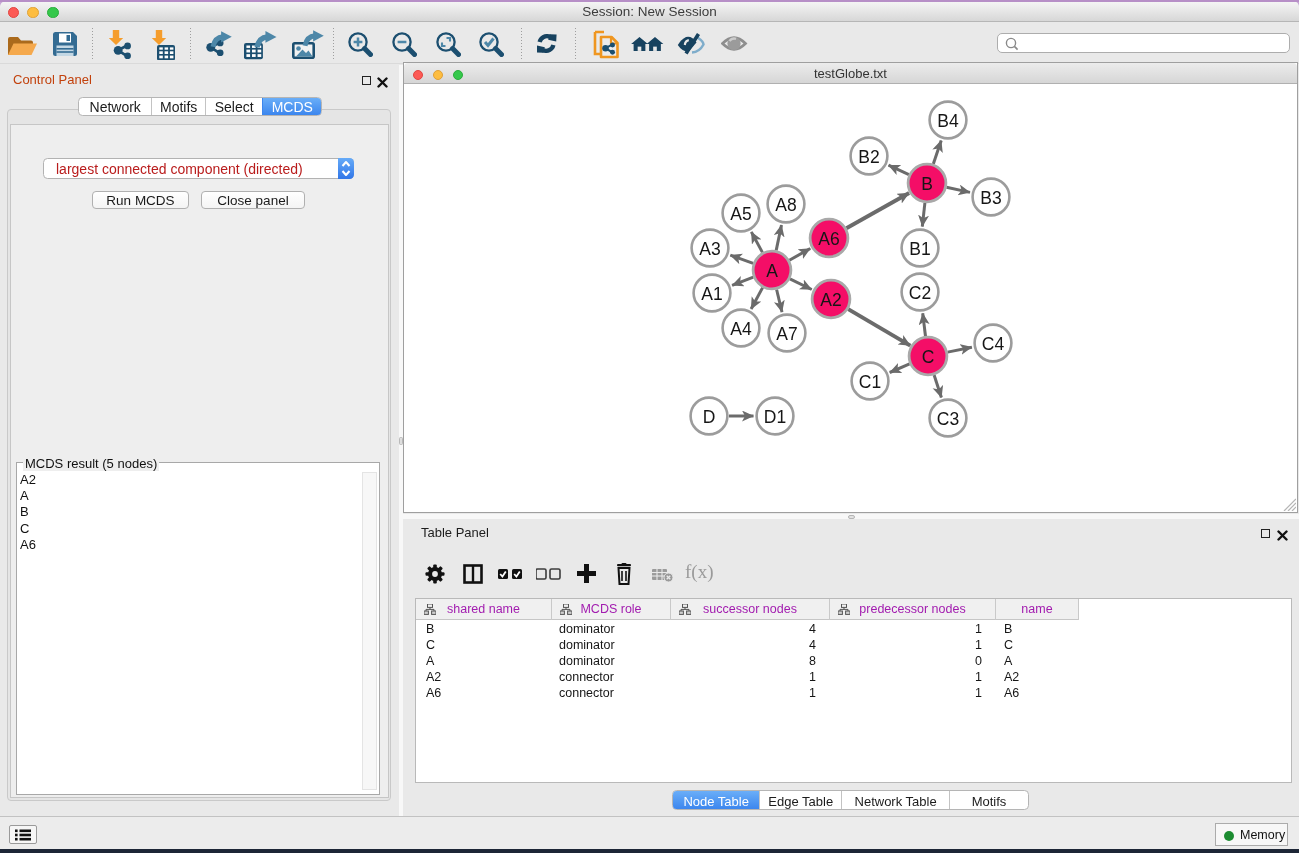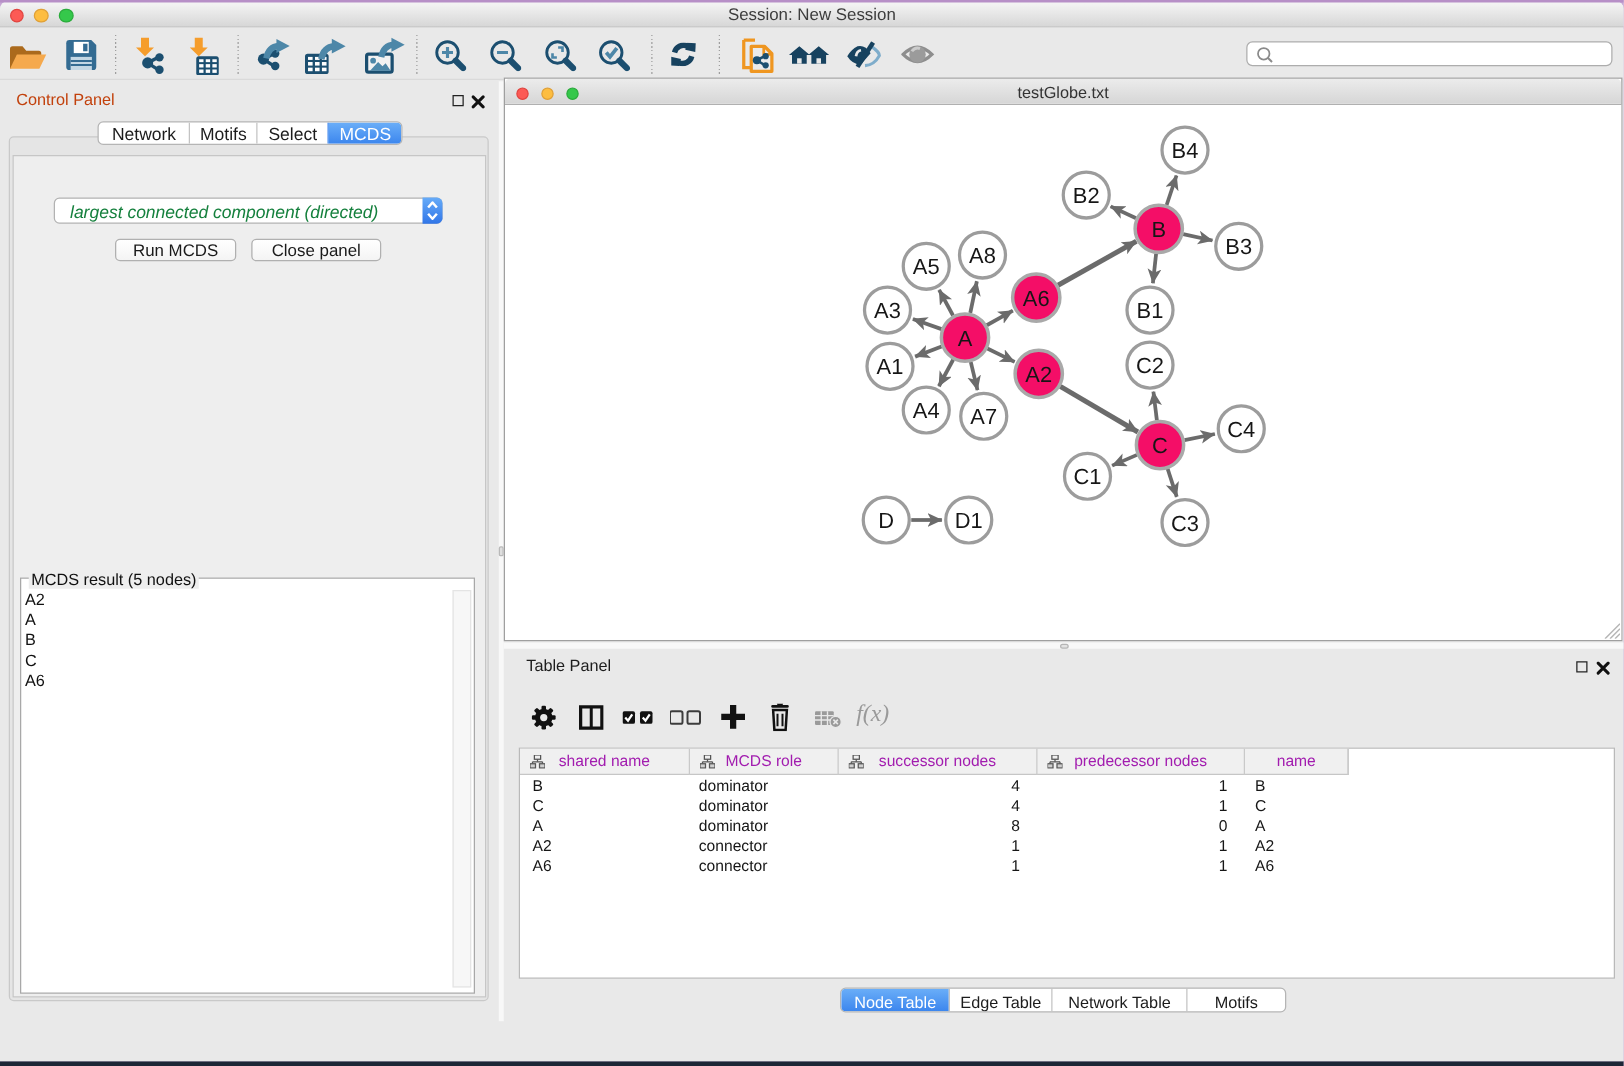--- a/index.html
+++ b/index.html
@@ -37,21 +37,21 @@
 .seg div.sel { background:linear-gradient(#6aaef8,#3c86ee); color:#fff; border-left-color:#3c86ee; }
 #cp-tabs { left:78px; top:96px; width:244px; height:18.5px; }
 #cp-tabs .s1{width:73px} #cp-tabs .s2{width:54px} #cp-tabs .s3{width:58px} #cp-tabs .s4{width:59px}
 #cp-outer { position:absolute; left:7px; top:108px; width:384px; height:692px;
   background:#e5e5e5; border:1px solid #c9c9c9; border-radius:4px; }
 #cp-inner { position:absolute; left:10px; top:123px; width:379px; height:674px;
   background:#eeeeee; border:1px solid #c6c6c6; }
 #cp-label { position:absolute; left:0px; top:136px; width:399px; text-align:center; font-size:14px; color:#111; }
 #cp-combo { position:absolute; left:43px; top:157px; width:311px; height:21px; background:#fff;
   border:1px solid #b2b2b2; border-radius:4.5px; }
-#cp-combo .txt { position:absolute; left:12px; top:2px; font-size:14px; color:#15803d;font-style:italic; }
+#cp-combo .txt { position:absolute; left:12px; top:2px; font-size:14px; color:#b91c1c; }
 #cp-combo .spin { position:absolute; right:-1px; top:-1px; width:16px; height:21px;
   background:linear-gradient(#66abf8,#3176e8); border-radius:0 4.5px 4.5px 0; }
 .btn { position:absolute; background:linear-gradient(#ffffff,#f4f4f4); border:1px solid #b0b0b0;
   border-radius:4px; font-size:13.5px; color:#1a1a1a; text-align:center; padding-top:1px; }
 #btn-run { left:92px; top:190px; width:97px; height:18px; }
 #btn-close { left:201px; top:190px; width:104px; height:18px; }
 #cp-field { position:absolute; left:16px; top:461px; width:364px; height:333px;
   border:1px solid #a8a8a8; background:#fff; }
 #cp-legend { position:absolute; left:23px; top:454.5px; font-size:13px; color:#111; background:#eee; padding:0 2px; }
 #cp-list { position:absolute; left:20px; top:471px; font-size:13px; color:#111; line-height:16.2px; }
@@ -399,21 +399,21 @@
     </svg>
   <svg class="abs" style="left:652px;top:565px" width="22" height="17" viewBox="0 0 22 17">
       <rect x="0" y="3" width="15" height="11" rx="1" fill="#9a9a9a"></rect>
       <line x1="0" y1="6.5" x2="15" y2="6.5" stroke="#e9e9e9" stroke-width="1.1"></line>
       <line x1="0" y1="10" x2="15" y2="10" stroke="#e9e9e9" stroke-width="1.1"></line>
       <line x1="5" y1="3" x2="5" y2="14" stroke="#e9e9e9" stroke-width="1.1"></line>
       <line x1="10" y1="3" x2="10" y2="14" stroke="#e9e9e9" stroke-width="1.1"></line>
       <circle cx="16.5" cy="11.5" r="4.5" fill="#9a9a9a" stroke="#e9e9e9" stroke-width="1"></circle>
       <path d="M14.7 9.7 L18.3 13.3 M18.3 9.7 L14.7 13.3" stroke="#e9e9e9" stroke-width="1.3"></path>
     </svg>
-  <div class="abs" style="left:685px;top:560px;font-family:'Liberation Serif',serif;font-style:italic;font-size:19px;color:#9a9a9a;">f(x)</div>
+  <div class="abs" style="left:685px;top:560px;font-family:'Liberation Serif',serif;font-size:19px;color:#9a9a9a;">f(x)</div>
   <div id="tp-table">
     <div id="tp-header">
         <div class="th" style="left:0px;width:136px"><svg class="abs" style="left:8px;top:5px" width="12" height="11" viewBox="0 0 12 11">
             <rect x="3.5" y="0" width="5" height="3.4" fill="none" stroke="#555" stroke-width="1"></rect>
             <line x1="6" y1="3.4" x2="6" y2="5.4" stroke="#555" stroke-width="1"></line>
             <line x1="2" y1="5.4" x2="10" y2="5.4" stroke="#555" stroke-width="1"></line>
             <line x1="2" y1="5.4" x2="2" y2="7" stroke="#555" stroke-width="1"></line>
             <line x1="10" y1="5.4" x2="10" y2="7" stroke="#555" stroke-width="1"></line>
             <rect x="0" y="7" width="4.4" height="3.4" fill="#cfcfcf" stroke="#555" stroke-width="1"></rect>
             <rect x="7.6" y="7" width="4.4" height="3.4" fill="#cfcfcf" stroke="#555" stroke-width="1"></rect>
@@ -483,14 +483,30 @@
         <div class="td" style="left:588px">A6</div>
       </div>
   </div>
   <div class="seg" id="tp-tabs">
     <div class="s1 sel">Node Table</div>
       <div class="s2">Edge Table</div>
       <div class="s3">Network Table</div>
       <div class="s4">Motifs</div>
   </div>
 
+  <div id="statusbar">
+    <div id="sb-btn">
+        <svg width="16" height="12" viewBox="0 0 16 12" style="position:absolute;left:5px;top:3px">
+          <rect x="0" y="0.5" width="2.6" height="2.6" fill="#111"></rect>
+          <rect x="4.5" y="0.5" width="11.5" height="2.6" fill="#111"></rect>
+          <rect x="0" y="4.7" width="2.6" height="2.6" fill="#111"></rect>
+          <rect x="4.5" y="4.7" width="11.5" height="2.6" fill="#111"></rect>
+          <rect x="0" y="8.9" width="2.6" height="2.6" fill="#111"></rect>
+          <rect x="4.5" y="8.9" width="11.5" height="2.6" fill="#111"></rect>
+        </svg>
+      </div>
+    <div id="mem-btn">
+        <div id="mem-dot"></div>
+        <div id="mem-txt">Memory</div>
+      </div>
+  </div>
 </div>
 <div id="deskTop"></div>
 
 </body></html>

